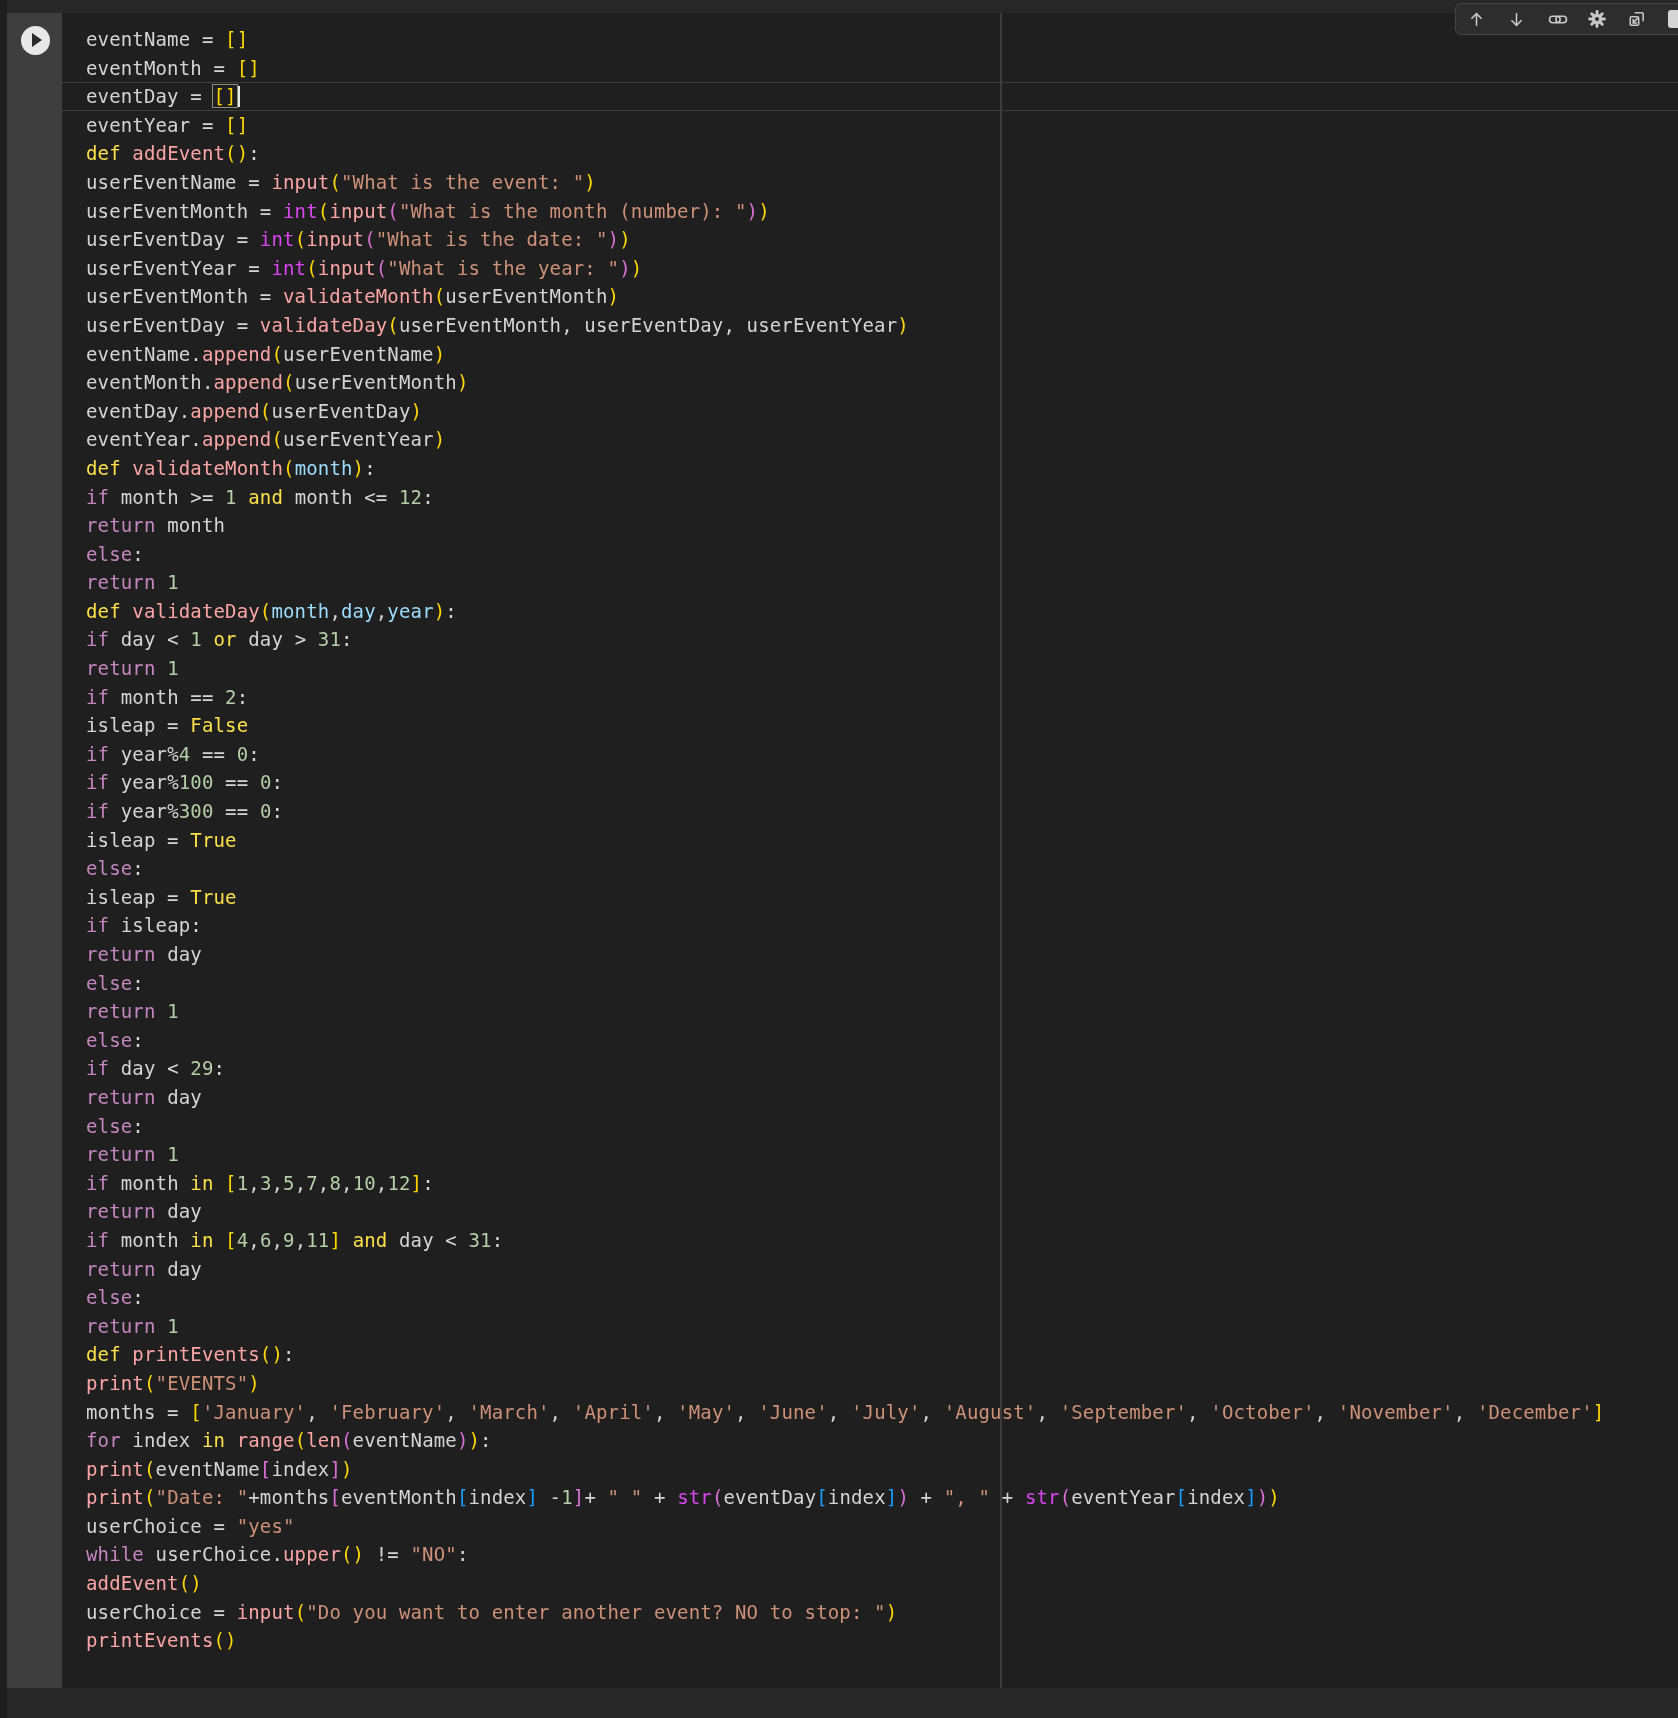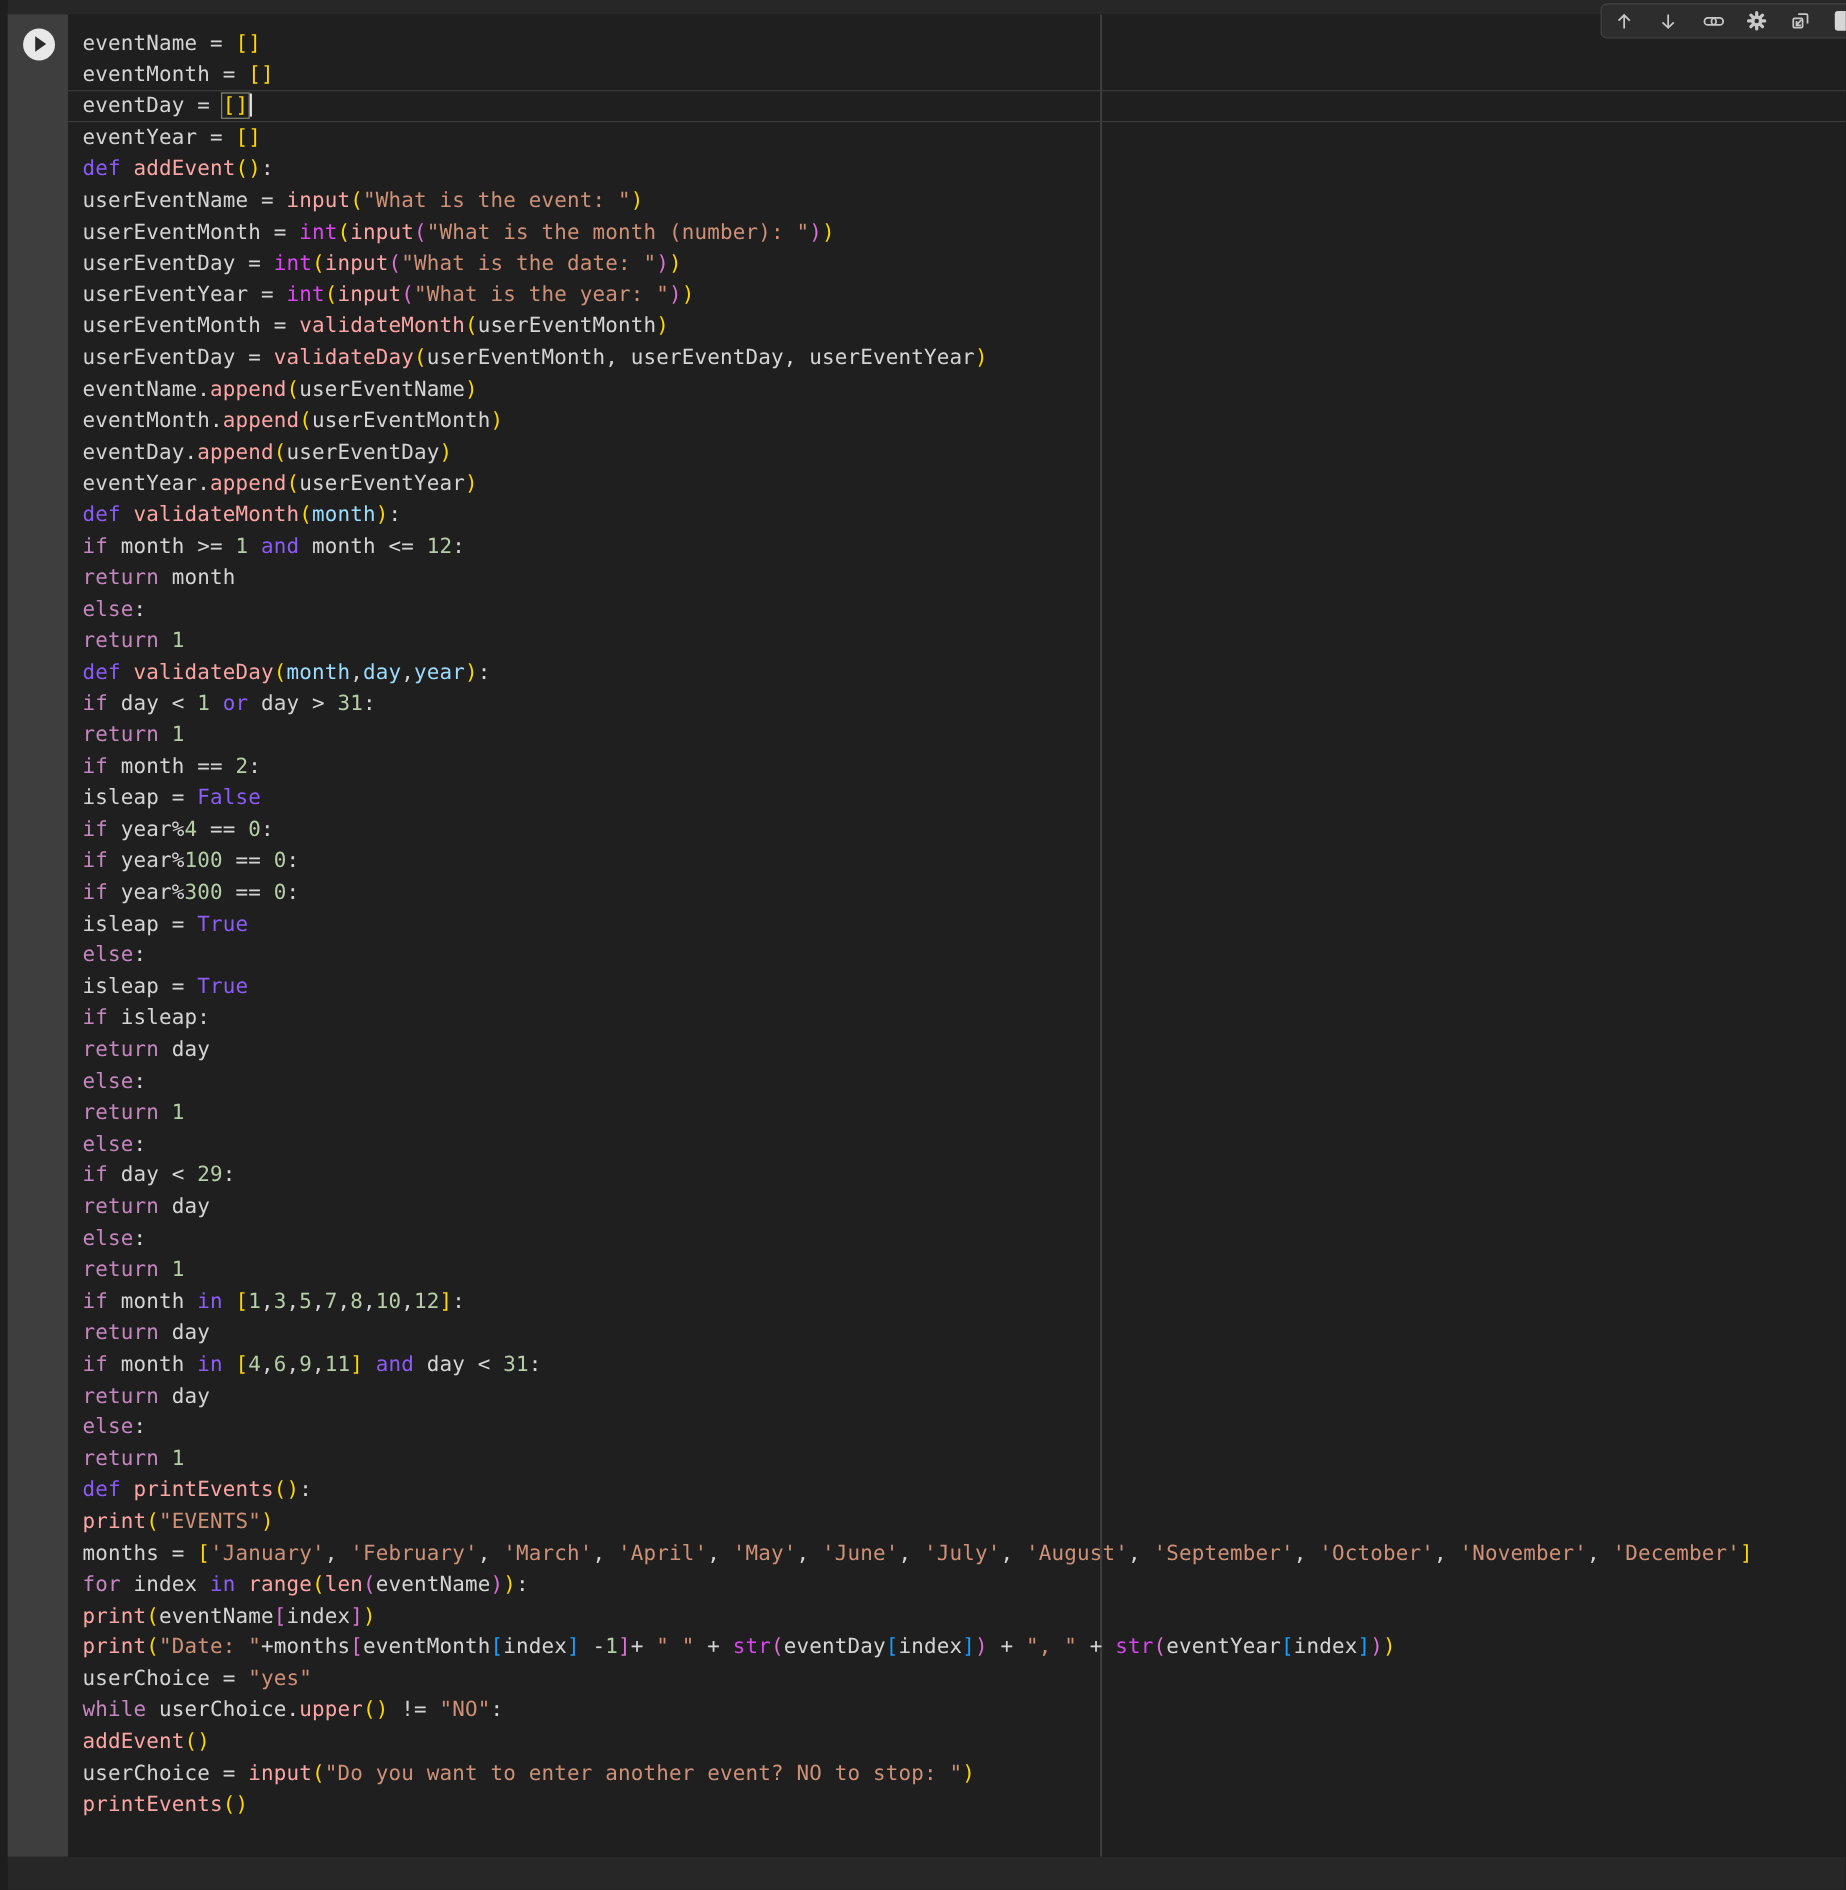--- a/index.html
+++ b/index.html
@@ -28,21 +28,21 @@
     position:absolute;left:0;right:0;height:28.6px;
     border-top:1px solid #3d3d3d;border-bottom:1px solid #3d3d3d;
     box-sizing:border-box;z-index:2;
   }
   .code-area{
     position:absolute;left:0;top:0;right:0;bottom:0;
     padding:12px 0 0 13px;z-index:3;
   }
   .code-line{
     height:28.6px;line-height:28.6px;font-size:19px;letter-spacing:0.15px;
-    white-space:pre;color:#d4d4d4;
+    white-space:pre;color:#d4d4d4;margin-left:11px;
   }
   .bracket-box{
     outline:1px solid #8e8e7e;outline-offset:0px;
   }
   .caret{
     display:inline-block;width:2px;height:21px;background:#e8e8e8;
     vertical-align:middle;margin-left:1px;margin-top:-3px;
   }
   .cell-toolbar{
     position:absolute;top:-10px;left:1448px;width:250px;height:32px;
@@ -54,21 +54,21 @@
     width:30px;height:22px;display:flex;align-items:center;justify-content:flex-start;
     cursor:pointer;flex:0 0 auto;
   }
   .tb-btn svg{display:block;}
   .icon-partial{
     width:18px;height:18px;background:#d6d6d6;border-radius:3px;flex:0 0 auto;
   }
 </style>
 <style>.tok-w{color:#d4d4d4}
 .tok-kw{color:#c586c0}
-.tok-bl{color:#8b5cf6}
+.tok-bl{color:#fde047}
 .tok-fn{color:#fca5a5}
 .tok-ty{color:#d946ef}
 .tok-nu{color:#b5cea8}
 .tok-st{color:#ce9178}
 .tok-pa{color:#9cdcfe}
 .tok-b1{color:#ffd700}
 .tok-b2{color:#da70d6}
 .tok-b3{color:#179fff}</style></head>
 <body>
 

